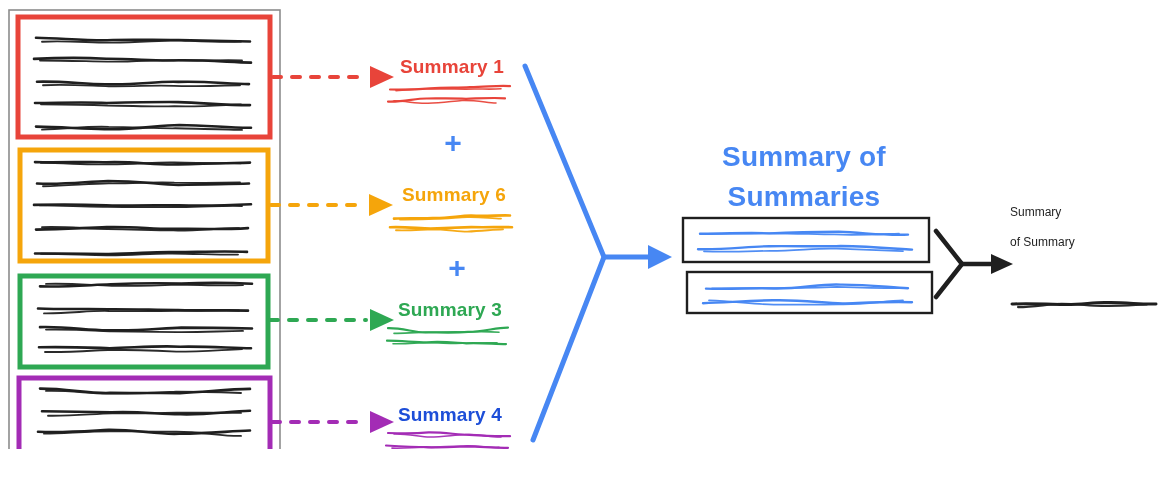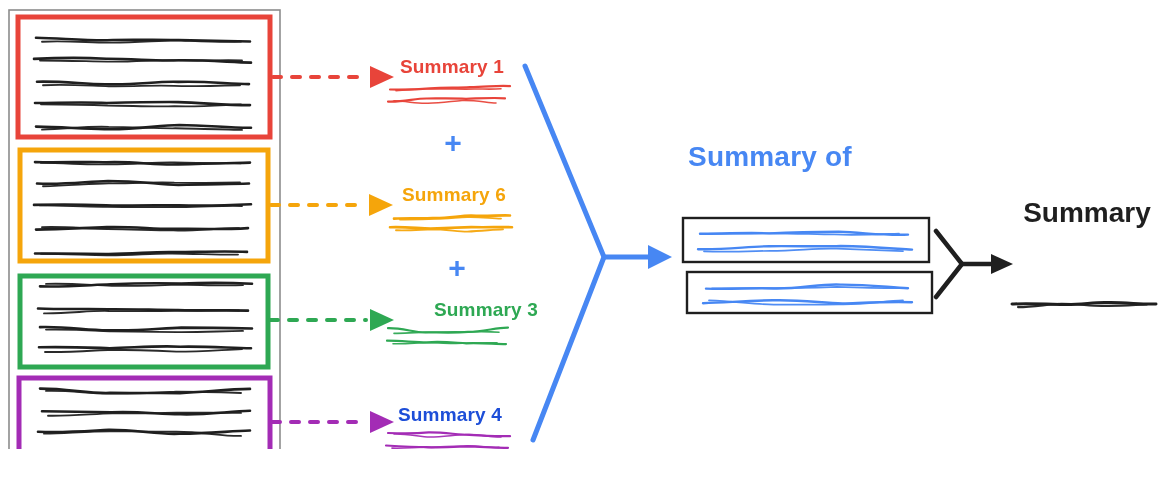--- a/index.html
+++ b/index.html
@@ -21,32 +21,32 @@
   }
   .plus{
     position:absolute;
     transform:translate(-50%,-50%);
     font-size:30px;
     font-weight:700;
   }
   .sos-title{
     position:absolute;
     left:688px;top:137px;width:232px;
-    text-align:left;
+    text-align:center;
     font-size:28px;
     font-weight:700;
     line-height:40px;
     letter-spacing:0.2px;
   }
   .final-lbl{
     position:absolute;
     left:1010px;top:198px;width:154px;
-    text-align:center;
-    font-size:28px;
-    font-weight:700;
+    text-align:left;
+    font-size:12px;
+    font-weight:400;
     line-height:29.5px;
   }
   .sos-title div,.final-lbl div{display:block;}
 </style>
 </head>
 <body>
 
 <div class="canvas">
 
   <svg class="art" width="1170" height="495" viewBox="0 0 1170 495">
@@ -151,27 +151,29 @@
         <path d="M 712.0 288.4 C 736.9 288.2 755.6 288.1 774.3 288.0 C 799.3 288.0 818.0 287.8 836.7 286.9 C 861.6 287.7 880.3 288.1 899.0 288.2" fill="none" stroke="#4787F3" stroke-width="1.728" stroke-linecap="round" opacity="0.95"></path>
         <path d="M 703.0 303.2 C 730.9 302.1 751.8 300.6 772.7 300.3 C 800.5 299.5 821.4 302.9 842.3 303.4 C 870.2 302.5 891.1 301.4 912.0 302.2" fill="none" stroke="#4787F3" stroke-width="2.4" stroke-linecap="round"></path>
         <path d="M 709.0 300.4 C 734.9 301.3 754.3 304.4 773.7 304.6 C 799.5 304.5 818.9 304.7 838.3 304.4 C 864.2 305.2 883.6 300.9 903.0 300.4" fill="none" stroke="#4787F3" stroke-width="1.728" stroke-linecap="round" opacity="0.95"></path>
         <path d="M 1012.0 303.9 C 1031.2 303.8 1045.6 303.7 1060.0 304.4 C 1079.2 305.5 1093.6 301.8 1108.0 302.6 C 1127.2 302.3 1141.6 304.7 1156.0 304.0" fill="none" stroke="#1F1F1F" stroke-width="3" stroke-linecap="round"></path>
         <path d="M 1018.0 307.1 C 1035.2 307.1 1048.1 304.0 1061.0 303.9 C 1078.2 303.8 1091.1 306.2 1104.0 305.8 C 1121.2 306.1 1134.1 304.9 1147.0 304.4" fill="none" stroke="#1F1F1F" stroke-width="2.16" stroke-linecap="round" opacity="0.95"></path>
       </g>
   </svg>
 
   <div class="lbl" style="left: 452px; top: 67px; color: rgb(232, 68, 58);">Summary 1</div>
   <div class="lbl" style="left: 454px; top: 195px; color: rgb(245, 165, 11);">Summary 6</div>
-  <div class="lbl" style="left: 450px; top: 310px; color: rgb(46, 168, 83); margin-left: 36px;">Summary 3</div>
+  <div class="lbl" style="left: 450px; top: 310px; color: rgb(46, 168, 83);">Summary 3</div>
   <div class="lbl" style="left: 450px; top: 415px; color: #1d4ed8;">Summary 4</div>
 
   <div class="plus" style="left: 453px; top: 143px; color: rgb(71, 135, 243);">+</div>
   <div class="plus" style="left: 457px; top: 268px; color: rgb(71, 135, 243);">+</div>
 
   <div class="sos-title" style="color: rgb(71, 135, 243);">
     <div>Summary of</div>
+    <div>Summaries</div>
   </div>
 
   <div class="final-lbl" style="color: rgb(31, 31, 31);">
     <div>Summary</div>
+    <div>of Summary</div>
   </div>
 
 </div>
 
 </body></html>

